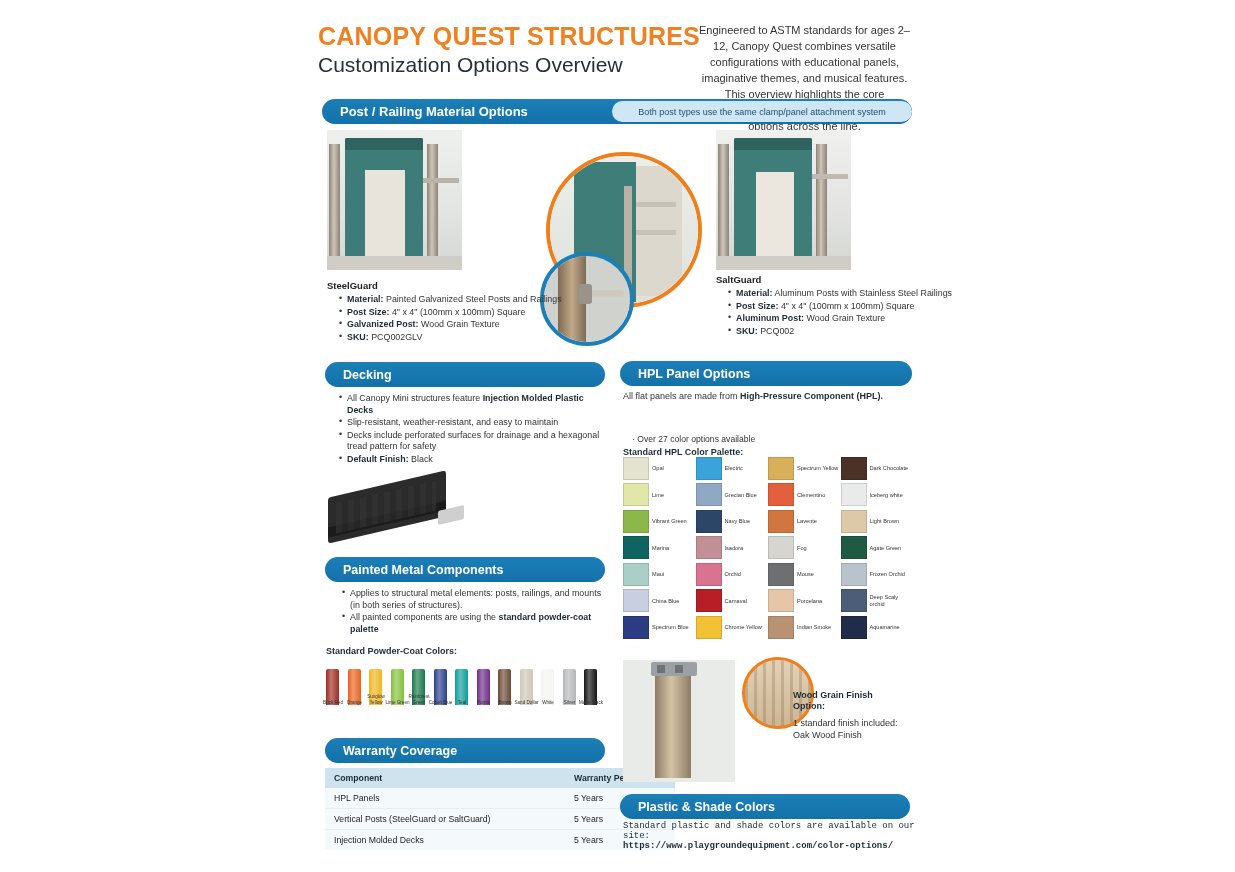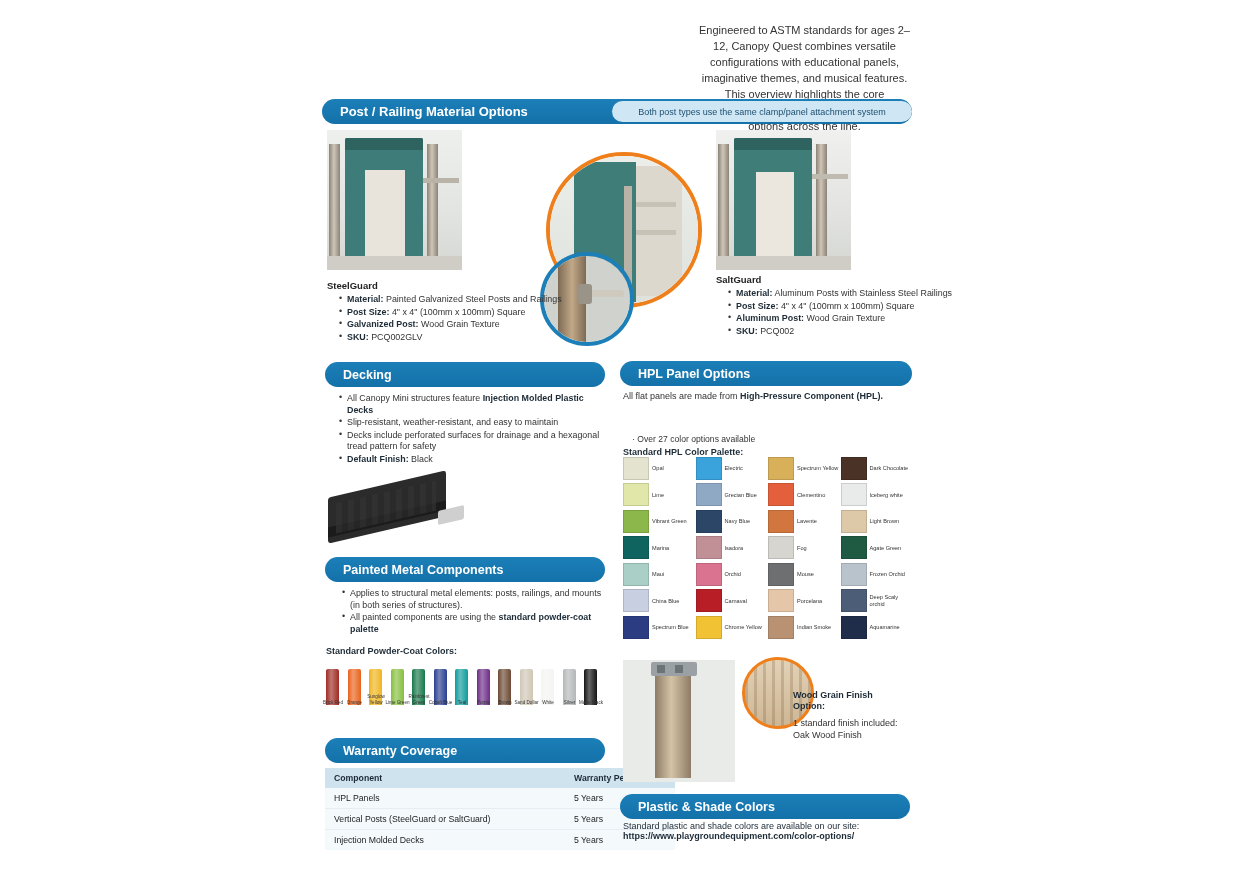--- a/index.html
+++ b/index.html
@@ -69,30 +69,32 @@
   .pcbar{width:13px;height:36px;border-radius:2px 2px 0 0;}
   .pclabel{position:absolute;bottom:0;width:24px;margin-left:-5px;text-align:center;font-size:4.6px;line-height:5.4px;color:#333;}
 
   
   .tbl{position:absolute;left:325px;top:768px;width:350px;font-size:8.7px;}
   .tbl .thead{display:flex;background:#cfe3ef;font-weight:bold;color:#1d2b36;padding:5px 9px;}
   .tbl .trow{display:flex;padding:5px 9px;border-bottom:1px solid #e6eef4;background:#f4f9fc;}
   .tbl .c1{flex:1;}
   .tbl .c2{width:92px;}
 
-  .link{font-size:9px;color:#1d2b36;}
+  .link{font-size:9px;color:#1d2b36;font-family:Liberation Mono, monospace;}
 
   .caption{font-size:9.5px;color:#222;}
 </style>
 </head>
 <body>
 
 <div class="page">
 
   <div class="header">
+    <div class="brand">CANOPY QUEST STRUCTURES</div>
+    <div class="subtitle">Customization Options Overview</div>
   </div>
   <div class="intro">Engineered to ASTM standards for ages 2–12, Canopy Quest combines versatile configurations with educational panels, imaginative themes, and musical features. This overview highlights the core components, structural choices, and finish options across the line.</div>
 
   <div class="bar" style="left:322px;top:99px;width:590px;">
     <span>Post / Railing Material Options</span>
   </div>
   <div class="pill" style="left:612px;top:101px;width:300px;justify-content:center;">
     <span>Both post types use the same clamp/panel attachment system</span>
   </div>
 

